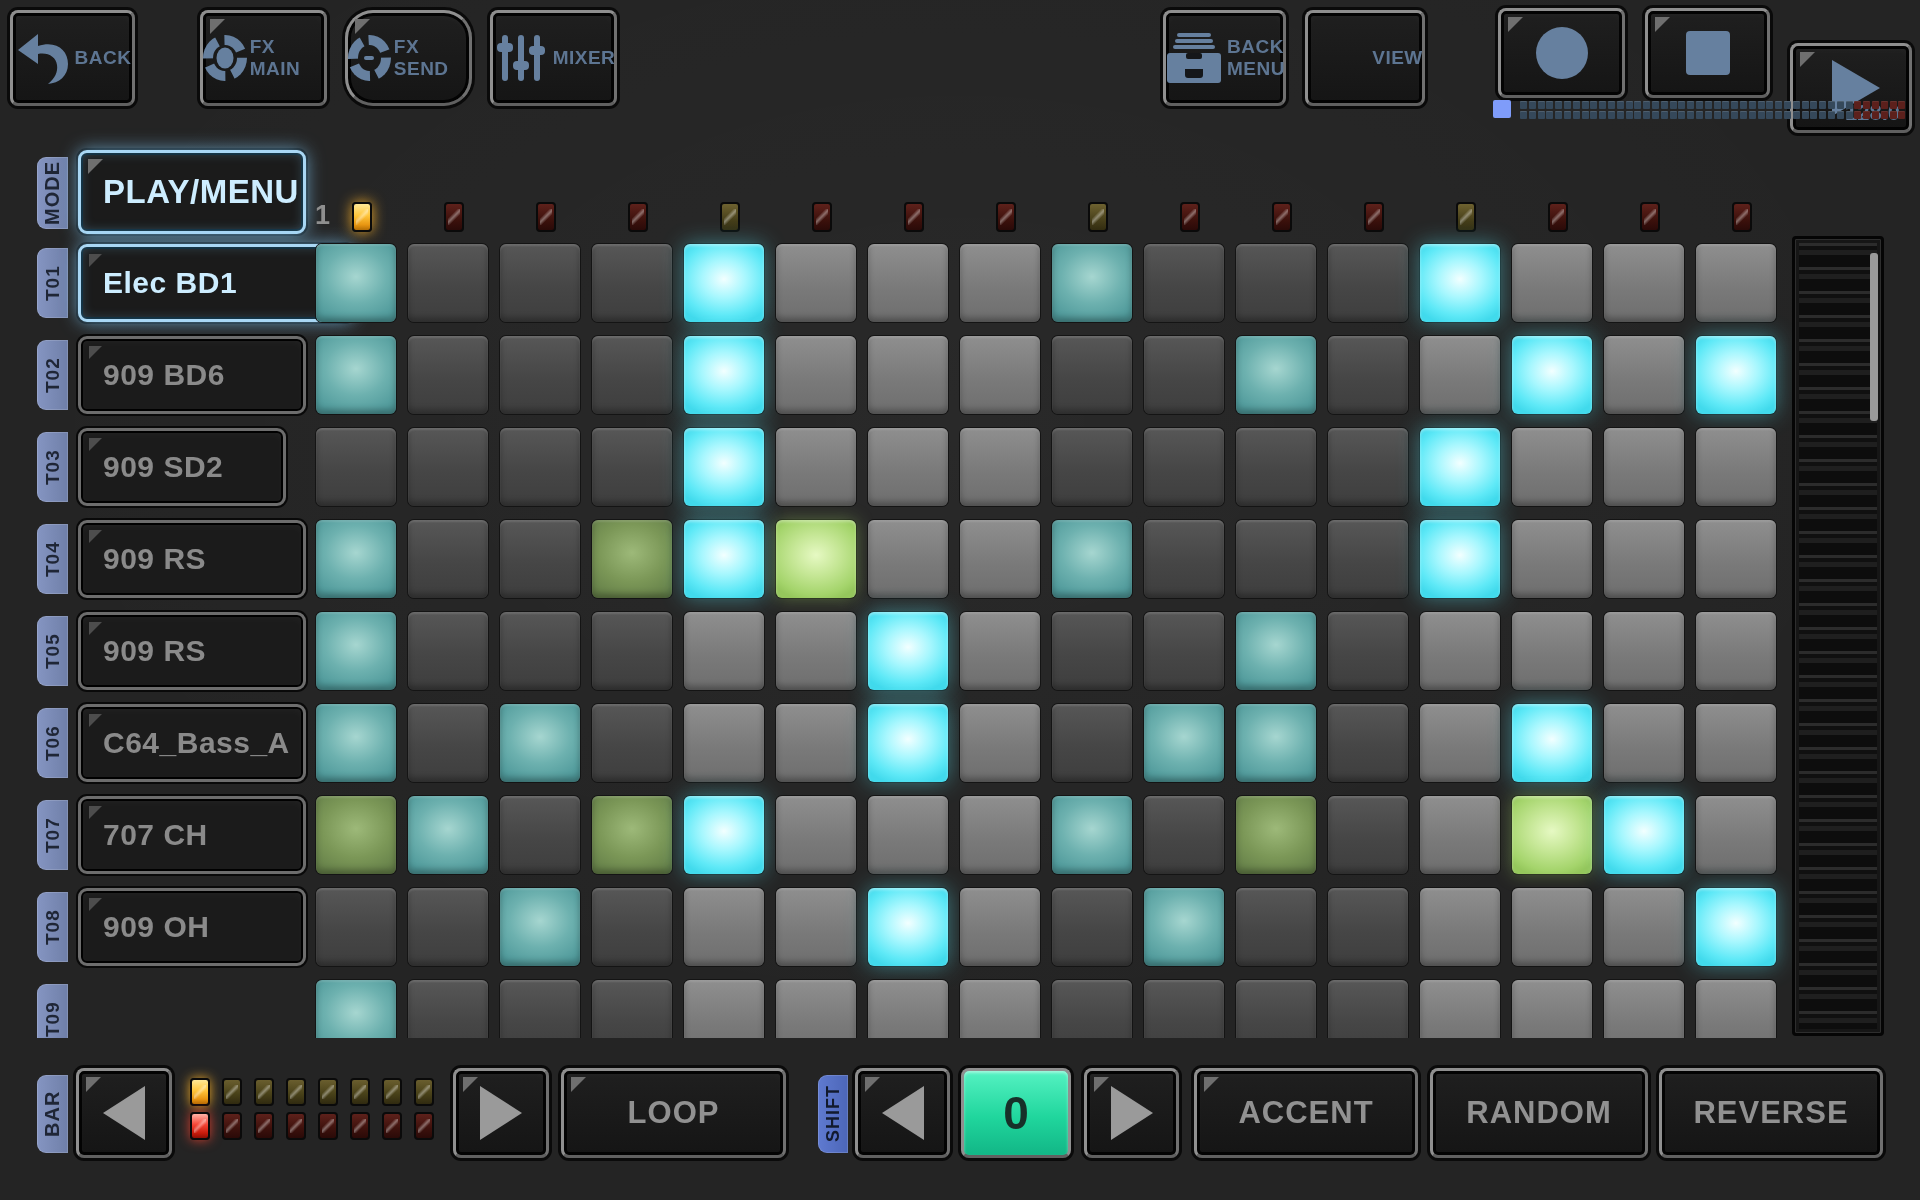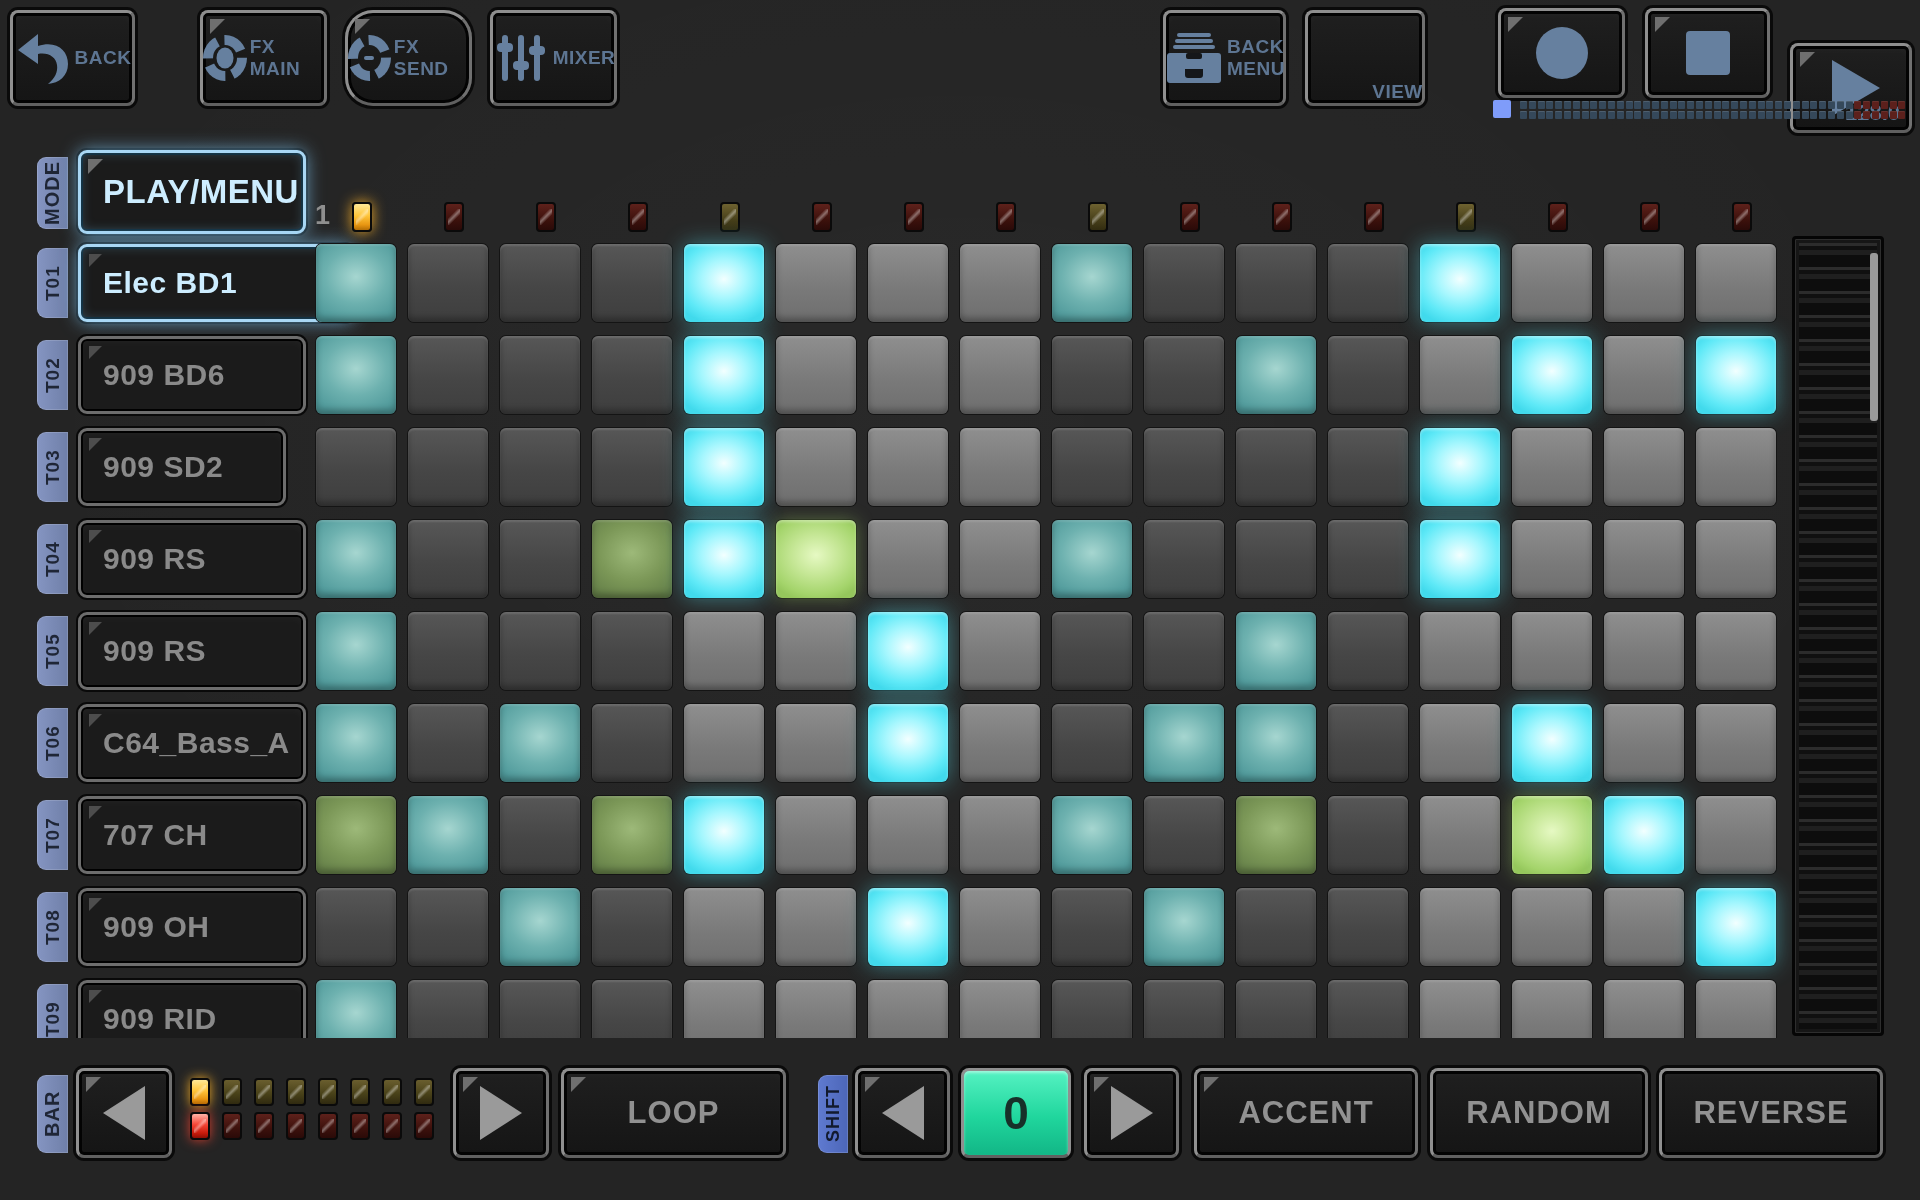--- a/index.html
+++ b/index.html
@@ -147,21 +147,21 @@
         <rect x="11" y="8" width="38" height="4" rx="2" fill="#66809f"></rect>
         <rect x="9" y="14" width="42" height="4" rx="2" fill="#66809f"></rect>
         <path d="M6 22 h48 a3 3 0 0 1 3 3 v24 a3 3 0 0 1 -3 3 h-48 a3 3 0 0 1 -3 -3 v-24 a3 3 0 0 1 3 -3 z" fill="#66809f"></path>
         <rect x="22" y="22" width="16" height="6" rx="2" fill="#15171a"></rect>
         <path d="M21 38 h18 v6 a3 3 0 0 1 -3 3 h-12 a3 3 0 0 1 -3 -3 z M25 41 h10 v3 h-10 z" fill="#15171a"></path>
       </svg>
     </span>
     <span class="lbl">BACK MENU</span>
   </div>
 
-  <div class="btn" style="left:1305px;top:10px;width:120px;height:96px;align-items:flex-end;">
+  <div class="btn" style="left:1305px;top:10px;width:120px;height:96px;">
     <span class="icn viewgrid">
       <div></div>
         <div></div>
         <div></div>
         <div></div>
         <div></div>
         <div></div>
         <div></div>
         <div></div>
         <div></div>
@@ -451,23 +451,20 @@
       <div class="pad p-mid" style="left: 960px; top: 888px;"></div>
       <div class="pad p-dark" style="left: 1052px; top: 888px;"></div>
       <div class="pad p-teal" style="left: 1144px; top: 888px;"></div>
       <div class="pad p-dark" style="left: 1236px; top: 888px;"></div>
       <div class="pad p-dark" style="left: 1328px; top: 888px;"></div>
       <div class="pad p-mid" style="left: 1420px; top: 888px;"></div>
       <div class="pad p-mid" style="left: 1512px; top: 888px;"></div>
       <div class="pad p-mid" style="left: 1604px; top: 888px;"></div>
       <div class="pad p-cyan" style="left: 1696px; top: 888px;"></div>
       <div class="vtab" style="left: 37px; top: 984px; width: 31px; height: 70px; font-size: 19px;">T09</div>
-      <div class="tbtn cornerD" style="left: 78px; top: 980px; width: 228px; height: 78px;">
-        <span>909 RID</span>
-      </div>
       <div class="pad p-teal" style="left: 316px; top: 980px;"></div>
       <div class="pad p-dark" style="left: 408px; top: 980px;"></div>
       <div class="pad p-dark" style="left: 500px; top: 980px;"></div>
       <div class="pad p-dark" style="left: 592px; top: 980px;"></div>
       <div class="pad p-mid" style="left: 684px; top: 980px;"></div>
       <div class="pad p-mid" style="left: 776px; top: 980px;"></div>
       <div class="pad p-mid" style="left: 868px; top: 980px;"></div>
       <div class="pad p-mid" style="left: 960px; top: 980px;"></div>
       <div class="pad p-dark" style="left: 1052px; top: 980px;"></div>
       <div class="pad p-dark" style="left: 1144px; top: 980px;"></div>

